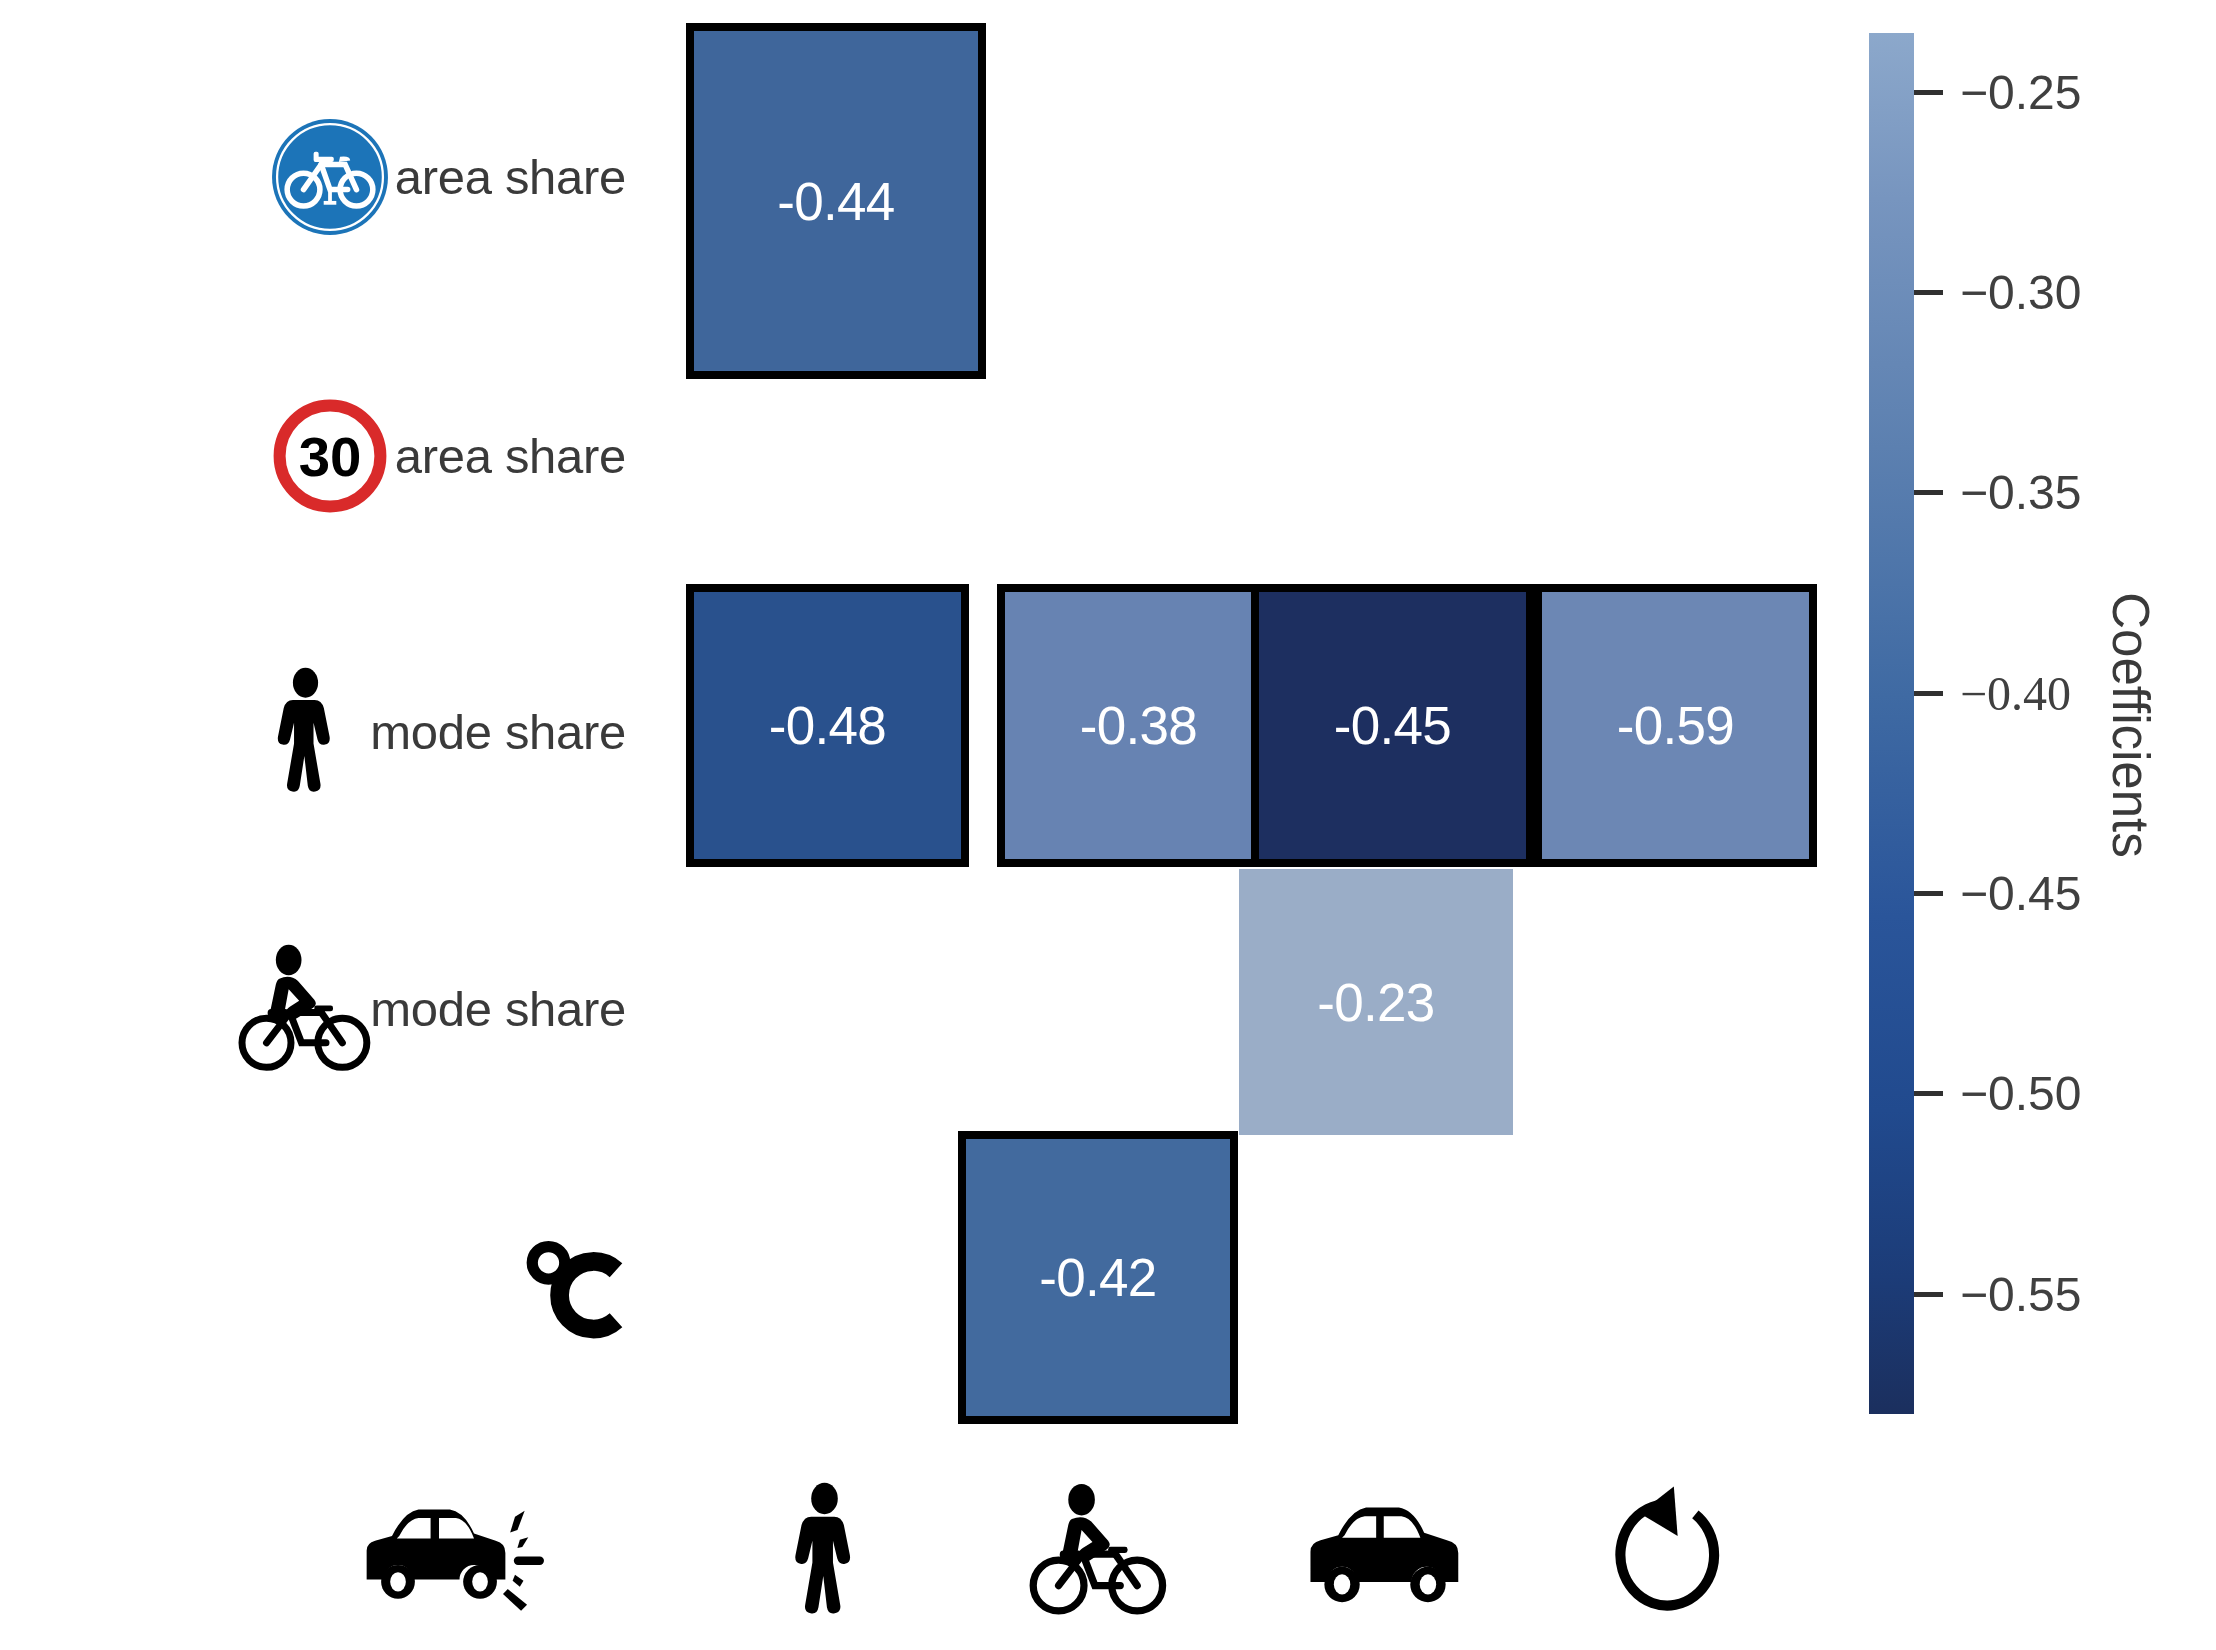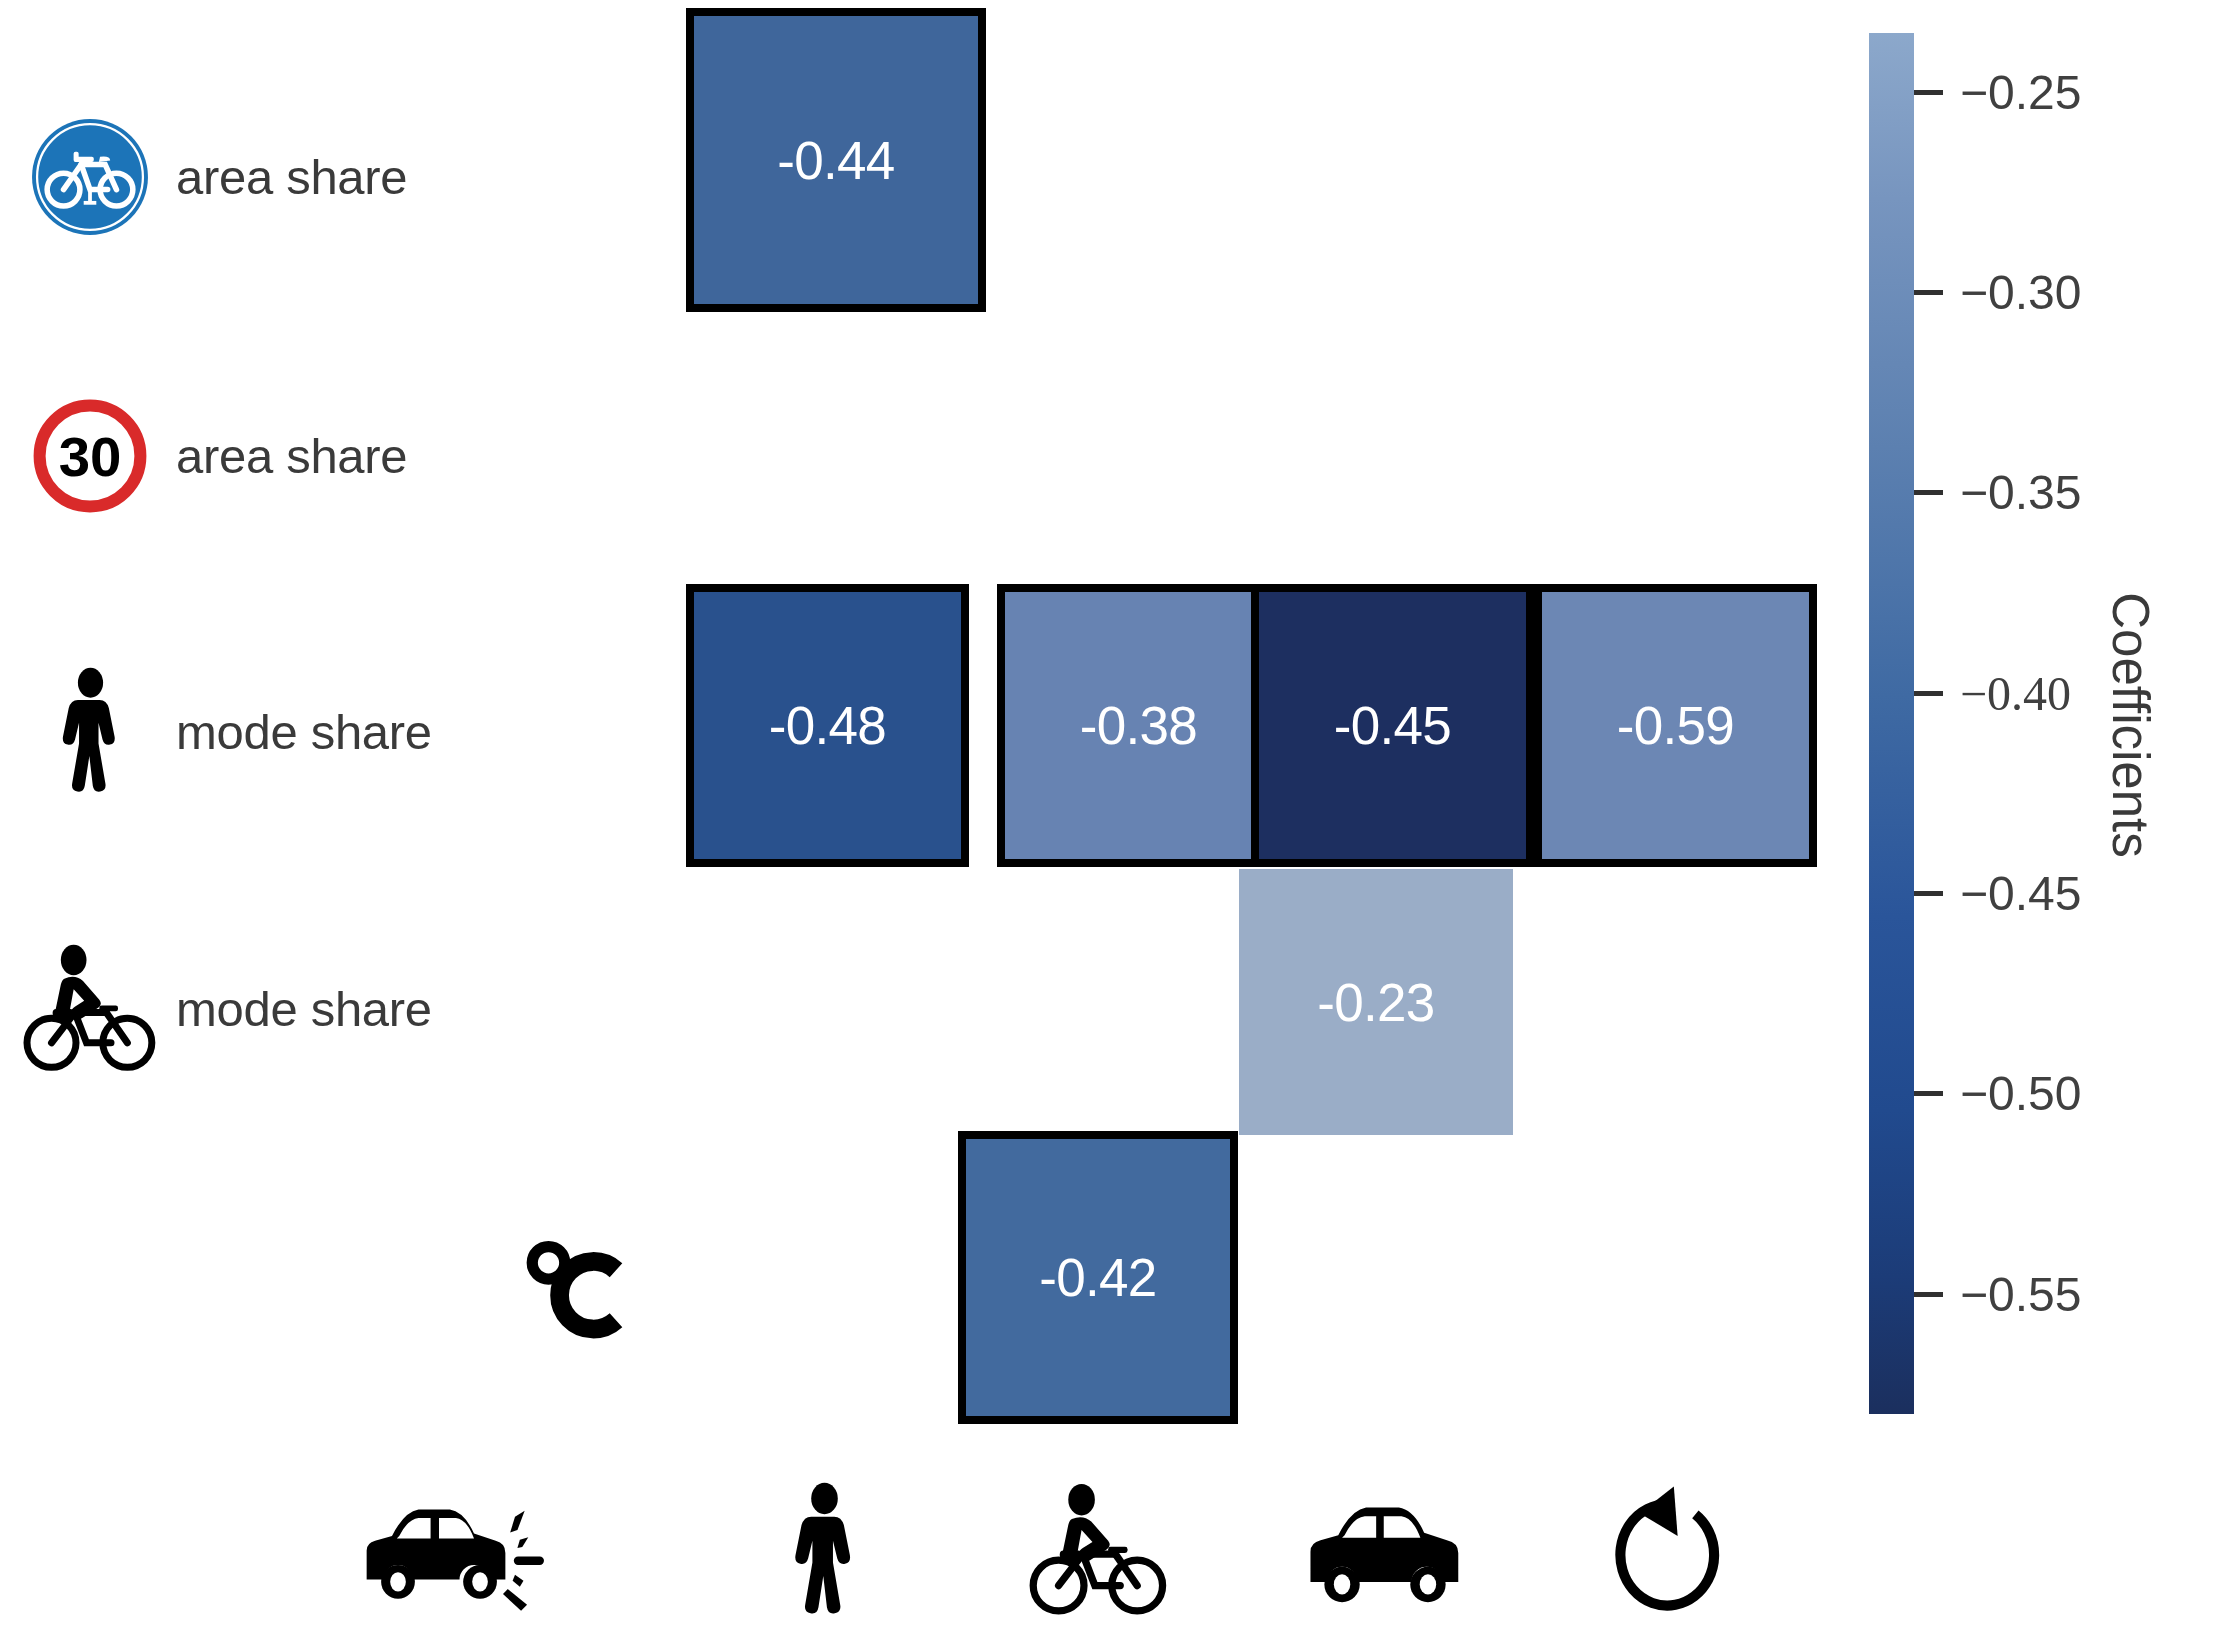--- a/index.html
+++ b/index.html
@@ -9,21 +9,22 @@
     font-family: "Liberation Sans", sans-serif;
     overflow: hidden;
   }
   #stage { position: relative; width: 2216px; height: 1651px; background:#fff; }
 
   
   .row-label {
     position: absolute;
     display: flex;
     align-items: center;
-    gap: 23px;
+    justify-content: flex-end;
+    gap: 2px;
     width: 599px;
     left: 27px;
     height: 200px;
   }
   .row-label .rl-text {
     font-size: 49px;
     color: #3a3a3a;
     white-space: nowrap;
     letter-spacing: -0.3px;
   }
@@ -142,21 +143,21 @@
 
   <div class="row-label" style="top:1191px; justify-content:flex-end; gap:22.6px;">
     <span class="rl-icon" style="width:100px;">
       <svg width="100" height="113" viewBox="0 0 80 90">
         <circle cx="18" cy="22" r="13" fill="none" stroke="#000" stroke-width="9"></circle>
         <path d="M72 28 a27 27 0 1 0 0 40" fill="none" stroke="#000" stroke-width="15" stroke-linecap="butt"></path>
       </svg>
     </span>
   </div>
 
-  <div class="cell sig" style="left: 686px; top: 8px; width: 300px; height: 304px; background-color: rgb(63, 102, 155);">
+  <div class="cell sig" style="left: 686px; top: 23px; width: 300px; height: 356px; background-color: rgb(63, 102, 155);">
     <span>-0.44</span>
   </div>
 
 
   <div class="cell sig" style="left: 686px; top: 584px; width: 283px; height: 283px; background-color: rgb(41, 81, 141);">
     <span>-0.48</span>
   </div>
 
   <div class="cell sig" style="left: 997px; top: 584px; width: 283px; height: 283px; background-color: rgb(103, 131, 178);">
     <span>-0.38</span>

